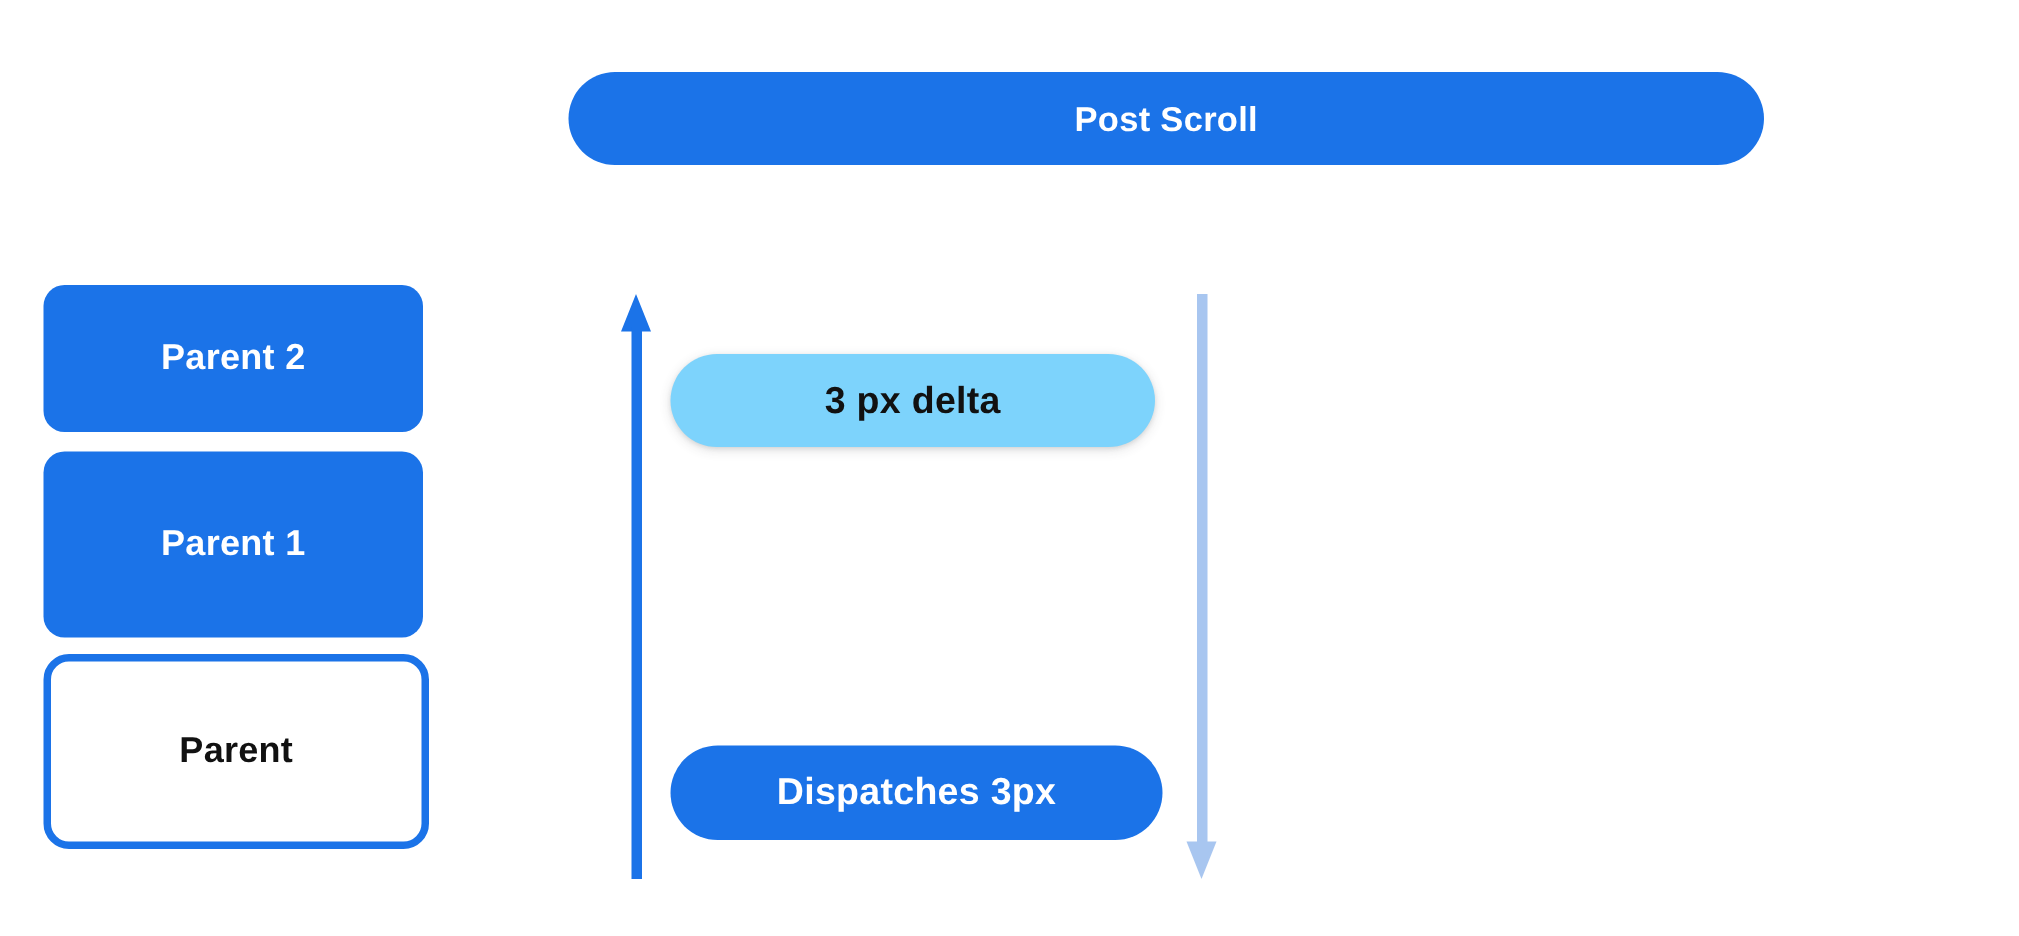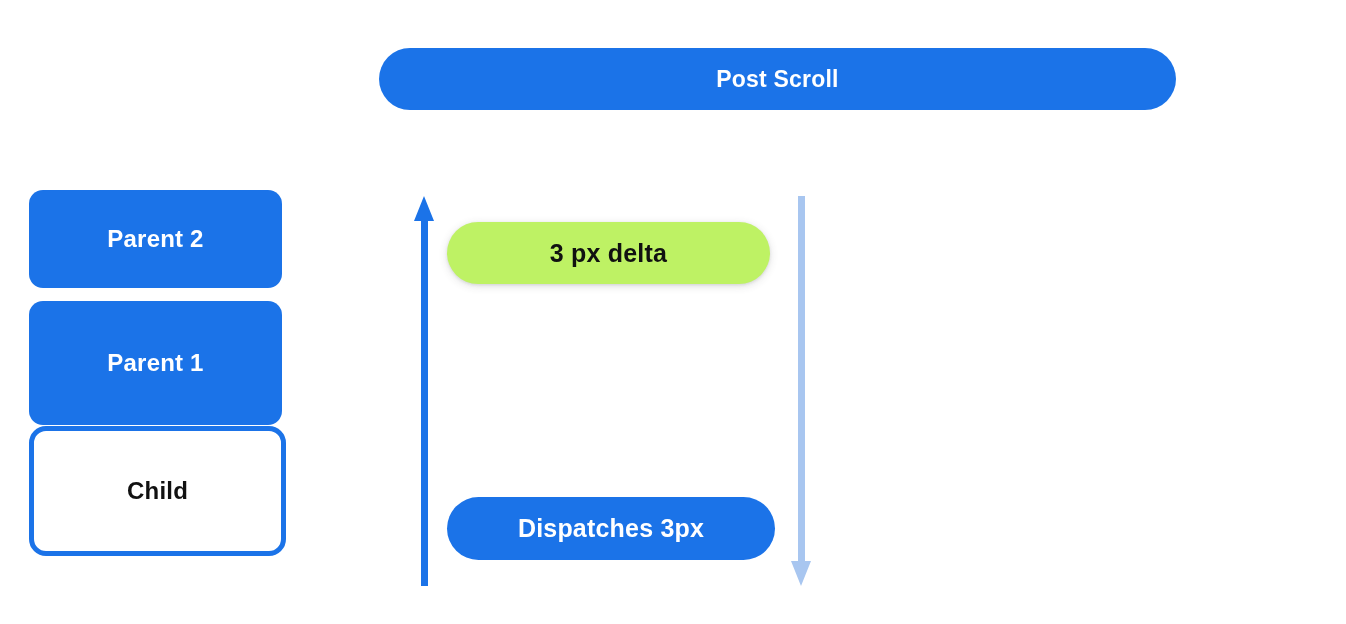--- a/index.html
+++ b/index.html
@@ -74,21 +74,21 @@
     background: #ffffff;
     border: 5px solid #1b73e8;
     border-radius: 17px;
     width: 257px;
   }
   .box-outline .label {
     color: #111111;
   }
 
   #box-parent2 { height: 98px; margin-bottom: 13px; }
-  #box-parent1 { height: 124px; margin-bottom: 1px; }
+  #box-parent1 { height: 124px; margin-bottom: 11px; }
   #box-child   { height: 130px; }
 
   
   .arrow-up, .arrow-down {
     position: absolute;
   }
 
   
   .arrow-up {
     left: 414px;
@@ -151,24 +151,24 @@
   }
   .chip .label {
     font-size: 25px;
     font-weight: bold;
     line-height: 1;
     letter-spacing: 0.2px;
   }
 
   #chip-delta {
     left: 447px;
-    top: 222px;
+    top: 236px;
     width: 323px;
     height: 62px;
-    background: #bef264;
+    background: #7dd3fc;
     border-radius: 31px;
     box-shadow: 0 2px 8px rgba(60,64,67,0.16), 0 1px 3px rgba(60,64,67,0.12);
   }
   #chip-delta .label { color: #111111; }
 
   #chip-dispatch {
     left: 447px;
     top: 497px;
     width: 328px;
     height: 63px;
@@ -190,21 +190,21 @@
 
     <div id="box-parent2" class="stack-box box-filled">
       <span class="label">Parent 2</span>
     </div>
 
     <div id="box-parent1" class="stack-box box-filled">
       <span class="label">Parent 1</span>
     </div>
 
     <div id="box-child" class="stack-box box-outline">
-      <span class="label">Child</span>
+      <span class="label">Parent</span>
     </div>
 
   </div>
 
   <div class="arrow-up">
     <div class="head"></div>
     <div class="shaft"></div>
   </div>
 
   <div class="arrow-down">

